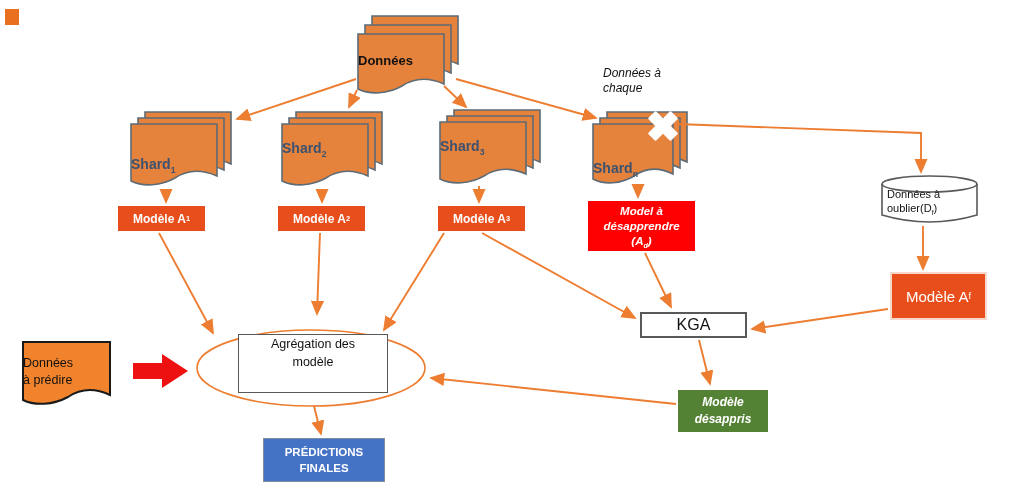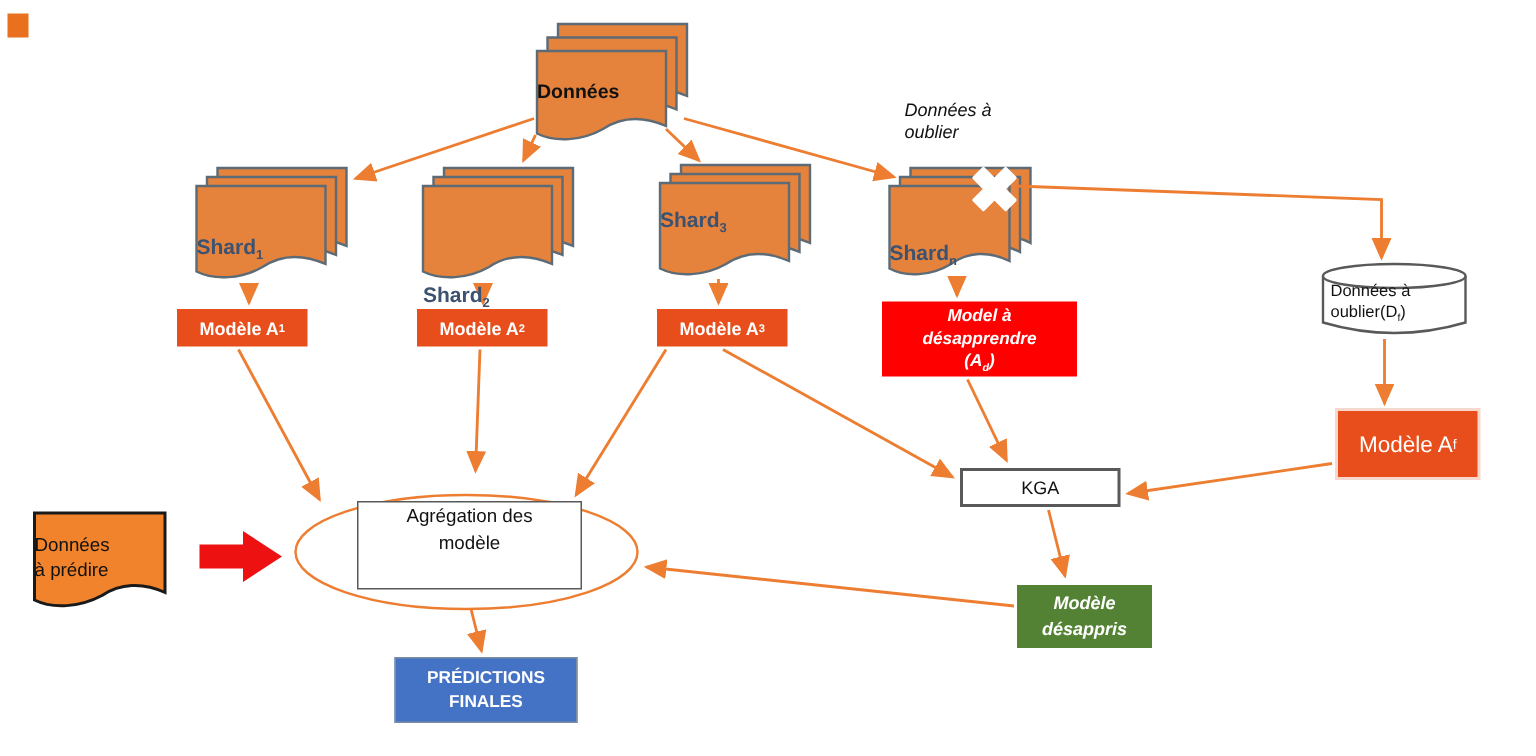--- a/index.html
+++ b/index.html
@@ -8,29 +8,29 @@
   svg{position:absolute;left:0;top:0;}
   .lbl{position:absolute;text-align:left;color:#1a1a1a;}
   .lbl span{display:block;}
   sub{font-size:62%;line-height:0;}
   .corner-sq{position:absolute;left:5px;top:9px;width:14px;height:16px;background:#E8701F;}
   .donnees-lbl{left:358px;top:53px;width:86px;font-weight:bold;font-size:13px;color:#111;}
   .shard-lbl{font-weight:bold;font-size:14px;color:#3D5270;}
   .oublier-lbl{left:603px;top:66px;width:120px;font-style:italic;font-size:12px;line-height:15px;color:#111;}
   .model-box{position:absolute;display:flex;align-items:center;justify-content:center;
              background:#E84E1B;color:#fff;font-weight:bold;font-size:12px;}
-  .red-box{position:absolute;left:588px;top:201px;width:130px;height:50px;background:#FF0000;
+  .red-box{position:absolute;left:588px;top:201px;width:107px;height:50px;background:#FF0000;
            color:#fff;font-style:italic;font-weight:bold;font-size:11.5px;line-height:15px;
            text-align:center;padding-top:3px;box-sizing:border-box;}
   .cyl-lbl{left:887px;top:187px;width:85px;font-size:11px;line-height:14px;color:#111;}
   .af-box{position:absolute;left:892px;top:274px;width:93px;height:44px;display:flex;align-items:center;
           justify-content:center;background:#E84E1B;color:#fff;font-size:15px;box-shadow:0 0 0 2px #f8d8cc;}
   .kga-box{position:absolute;left:640px;top:312px;width:107px;height:26px;background:#fff;
            border:2px solid #595959;box-sizing:border-box;display:flex;align-items:center;
-           justify-content:center;font-size:12px;color:#111;}
+           justify-content:center;font-size:16px;color:#111;}
   .green-box{position:absolute;left:678px;top:390px;width:90px;height:42px;background:#548235;
              color:#fff;font-style:italic;font-weight:bold;font-size:12px;line-height:17px;
              text-align:center;display:flex;flex-direction:column;justify-content:center;}
   .agg-box{position:absolute;left:238px;top:334px;width:150px;height:59px;background:#fff;
            border:1.5px solid #595959;box-sizing:border-box;font-size:12.5px;line-height:18px;
            text-align:center;color:#111;padding-top:0;}
   .predict-lbl{left:23px;top:355px;width:87px;font-size:12.5px;line-height:17px;color:#111;}
   .blue-box{position:absolute;left:263px;top:438px;width:122px;height:44px;background:#4472C4;
             border:1.5px solid #7d8da0;box-sizing:border-box;color:#fff;font-weight:bold;
             font-size:11.5px;line-height:16px;text-align:center;display:flex;flex-direction:column;
@@ -116,33 +116,33 @@
 
   <div class="corner-sq"></div>
 
   <div class="lbl donnees-lbl">
     <span>Données</span>
   </div>
 
   <div class="lbl shard-lbl" style="left:131px;top:140px;width:86px;margin-top:16px;">
     <span style="display:inline">Shard</span><sub>1</sub>
   </div>
-  <div class="lbl shard-lbl" style="left:282px;top:140px;width:86px;margin-top:48px;">
+  <div class="lbl shard-lbl" style="left:282px;top:140px;width:86px;">
     <span style="display:inline">Shard</span><sub>2</sub>
   </div>
   <div class="lbl shard-lbl" style="left:440px;top:138px;width:86px;">
     <span style="display:inline">Shard</span><sub>3</sub>
   </div>
   <div class="lbl shard-lbl" style="left:593px;top:160px;width:80px;">
     <span style="display:inline">Shard</span><sub>n</sub>
   </div>
 
   <div class="lbl oublier-lbl">
     <span>Données à</span>
-    <span>oublier</span>
+    <span>chaque</span>
   </div>
 
   <div class="model-box" style="left:118px;top:206px;width:87px;height:25px;">
     <span>Modèle A</span>
       <sub>1</sub>
   </div>
   <div class="model-box" style="left:278px;top:206px;width:87px;height:25px;">
     <span>Modèle A</span>
       <sub>2</sub>
   </div>

